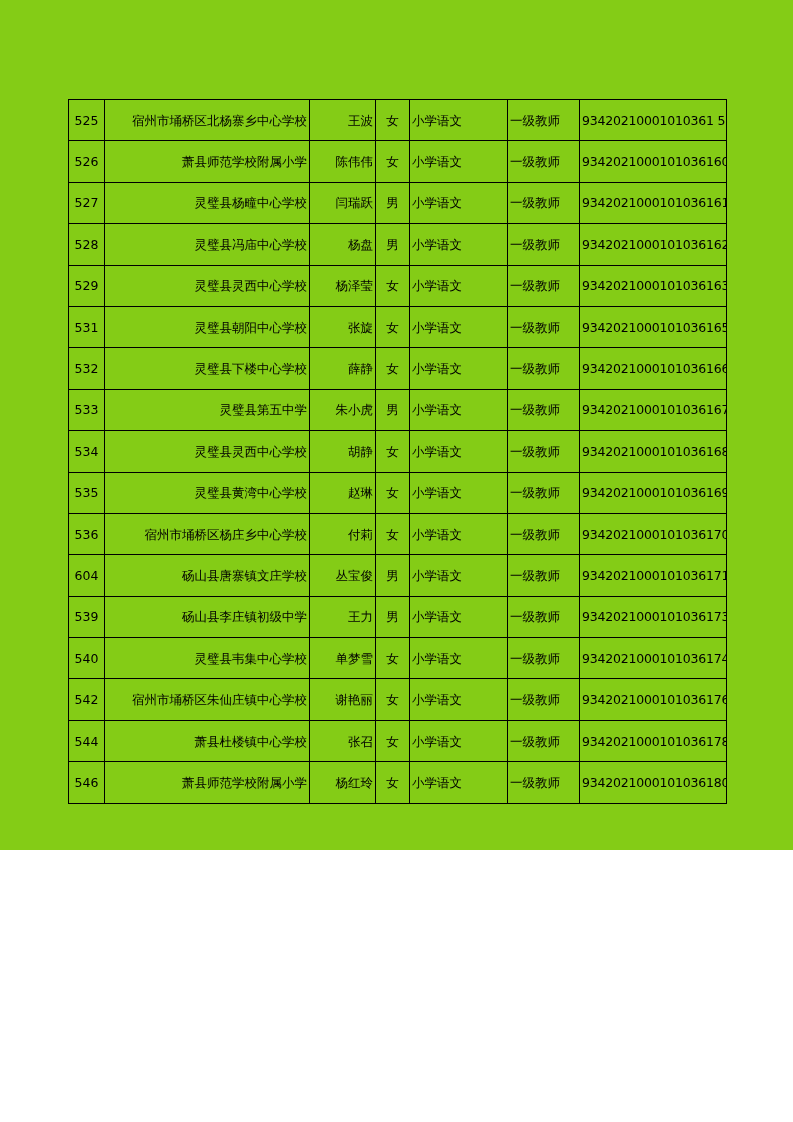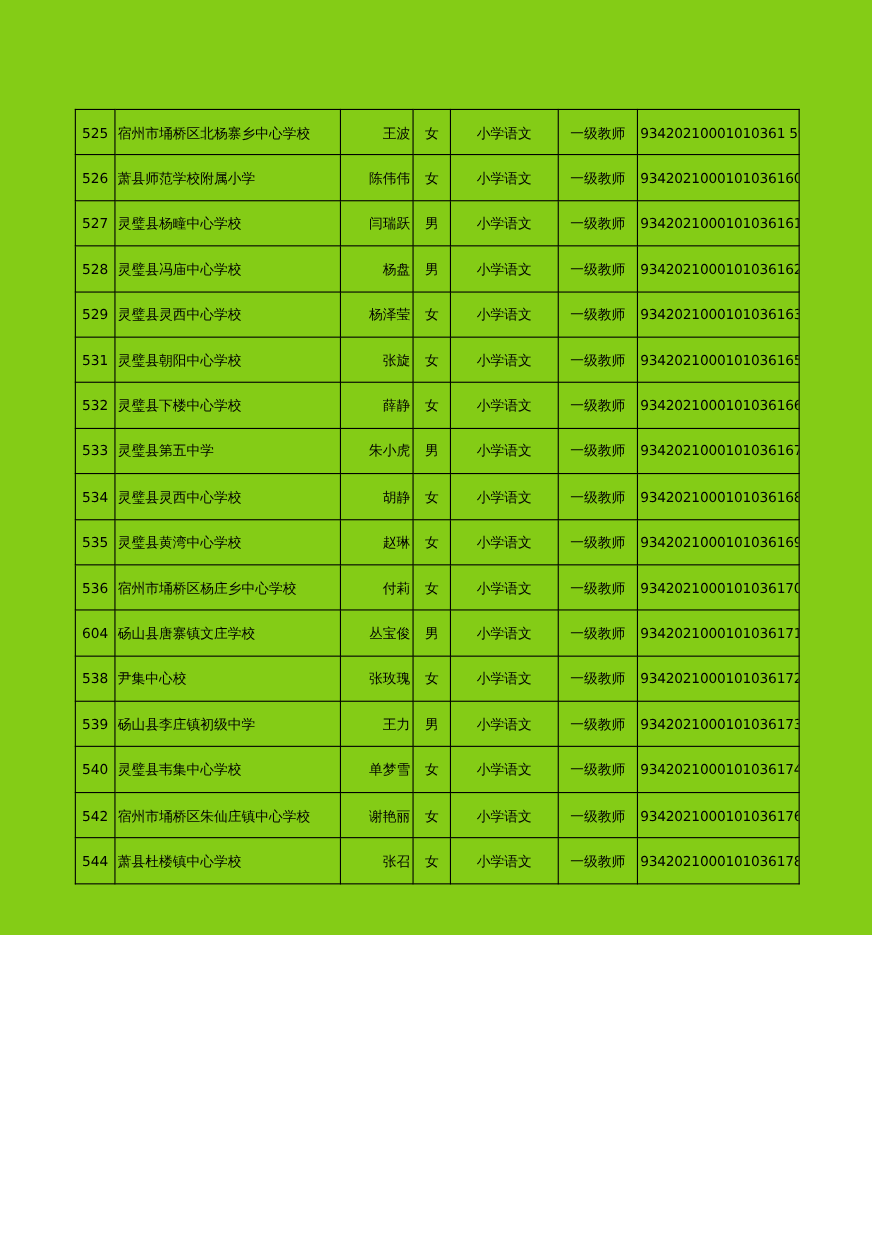--- a/index.html
+++ b/index.html
@@ -47,25 +47,25 @@
   
   col.c-no     { width: 36px; }
   col.c-school { width: 205px; }
   col.c-name   { width: 66px; }
   col.c-sex    { width: 34px; }
   col.c-subj   { width: 98px; }
   col.c-title  { width: 72px; }
   col.c-cert   { width: 147px; }
 
   td.no     { text-align: center; font-size: 12.5px; }
-  td.school { text-align: left;  padding-left: 4px; font-size: 12.5px; }
+  td.school { text-align: right;  padding-left: 4px; font-size: 12.5px; }
   td.name   { text-align: right; font-size: 12.5px; }
   td.sex    { text-align: center; font-size: 12.5px; }
-  td.subj   { text-align: center; font-size: 12.5px; }
-  td.title  { text-align: center; font-size: 12.5px; }
+  td.subj   { text-align: left; font-size: 12.5px; }
+  td.title  { font-size: 12.5px; }
   td.cert   { text-align: center; font-size: 12px; letter-spacing: -0.2px; }
 </style>
 </head>
 <body>
 
 <div class="page">
   <div class="table-wrap">
     <table class="roster">
       <colgroup>
         <col class="c-no">
@@ -179,29 +179,20 @@
           <tr>
             <td class="no">604</td>
             <td class="school">砀山县唐寨镇文庄学校</td>
             <td class="name">丛宝俊</td>
             <td class="sex">男</td>
             <td class="subj">小学语文</td>
             <td class="title">一级教师</td>
             <td class="cert">9342021000101036171</td>
           </tr>
           <tr>
-            <td class="no">538</td>
-            <td class="school">尹集中心校</td>
-            <td class="name">张玫瑰</td>
-            <td class="sex">女</td>
-            <td class="subj">小学语文</td>
-            <td class="title">一级教师</td>
-            <td class="cert">9342021000101036172</td>
-          </tr>
-          <tr>
             <td class="no">539</td>
             <td class="school">砀山县李庄镇初级中学</td>
             <td class="name">王力</td>
             <td class="sex">男</td>
             <td class="subj">小学语文</td>
             <td class="title">一级教师</td>
             <td class="cert">9342021000101036173</td>
           </tr>
           <tr>
             <td class="no">540</td>
@@ -222,17 +213,26 @@
             <td class="cert">9342021000101036176</td>
           </tr>
           <tr>
             <td class="no">544</td>
             <td class="school">萧县杜楼镇中心学校</td>
             <td class="name">张召</td>
             <td class="sex">女</td>
             <td class="subj">小学语文</td>
             <td class="title">一级教师</td>
             <td class="cert">9342021000101036178</td>
+          </tr>
+          <tr>
+            <td class="no">546</td>
+            <td class="school">萧县师范学校附属小学</td>
+            <td class="name">杨红玲</td>
+            <td class="sex">女</td>
+            <td class="subj">小学语文</td>
+            <td class="title">一级教师</td>
+            <td class="cert">9342021000101036180</td>
           </tr>
         </tbody>
     </table>
   </div>
 </div>
 
 </body></html>

